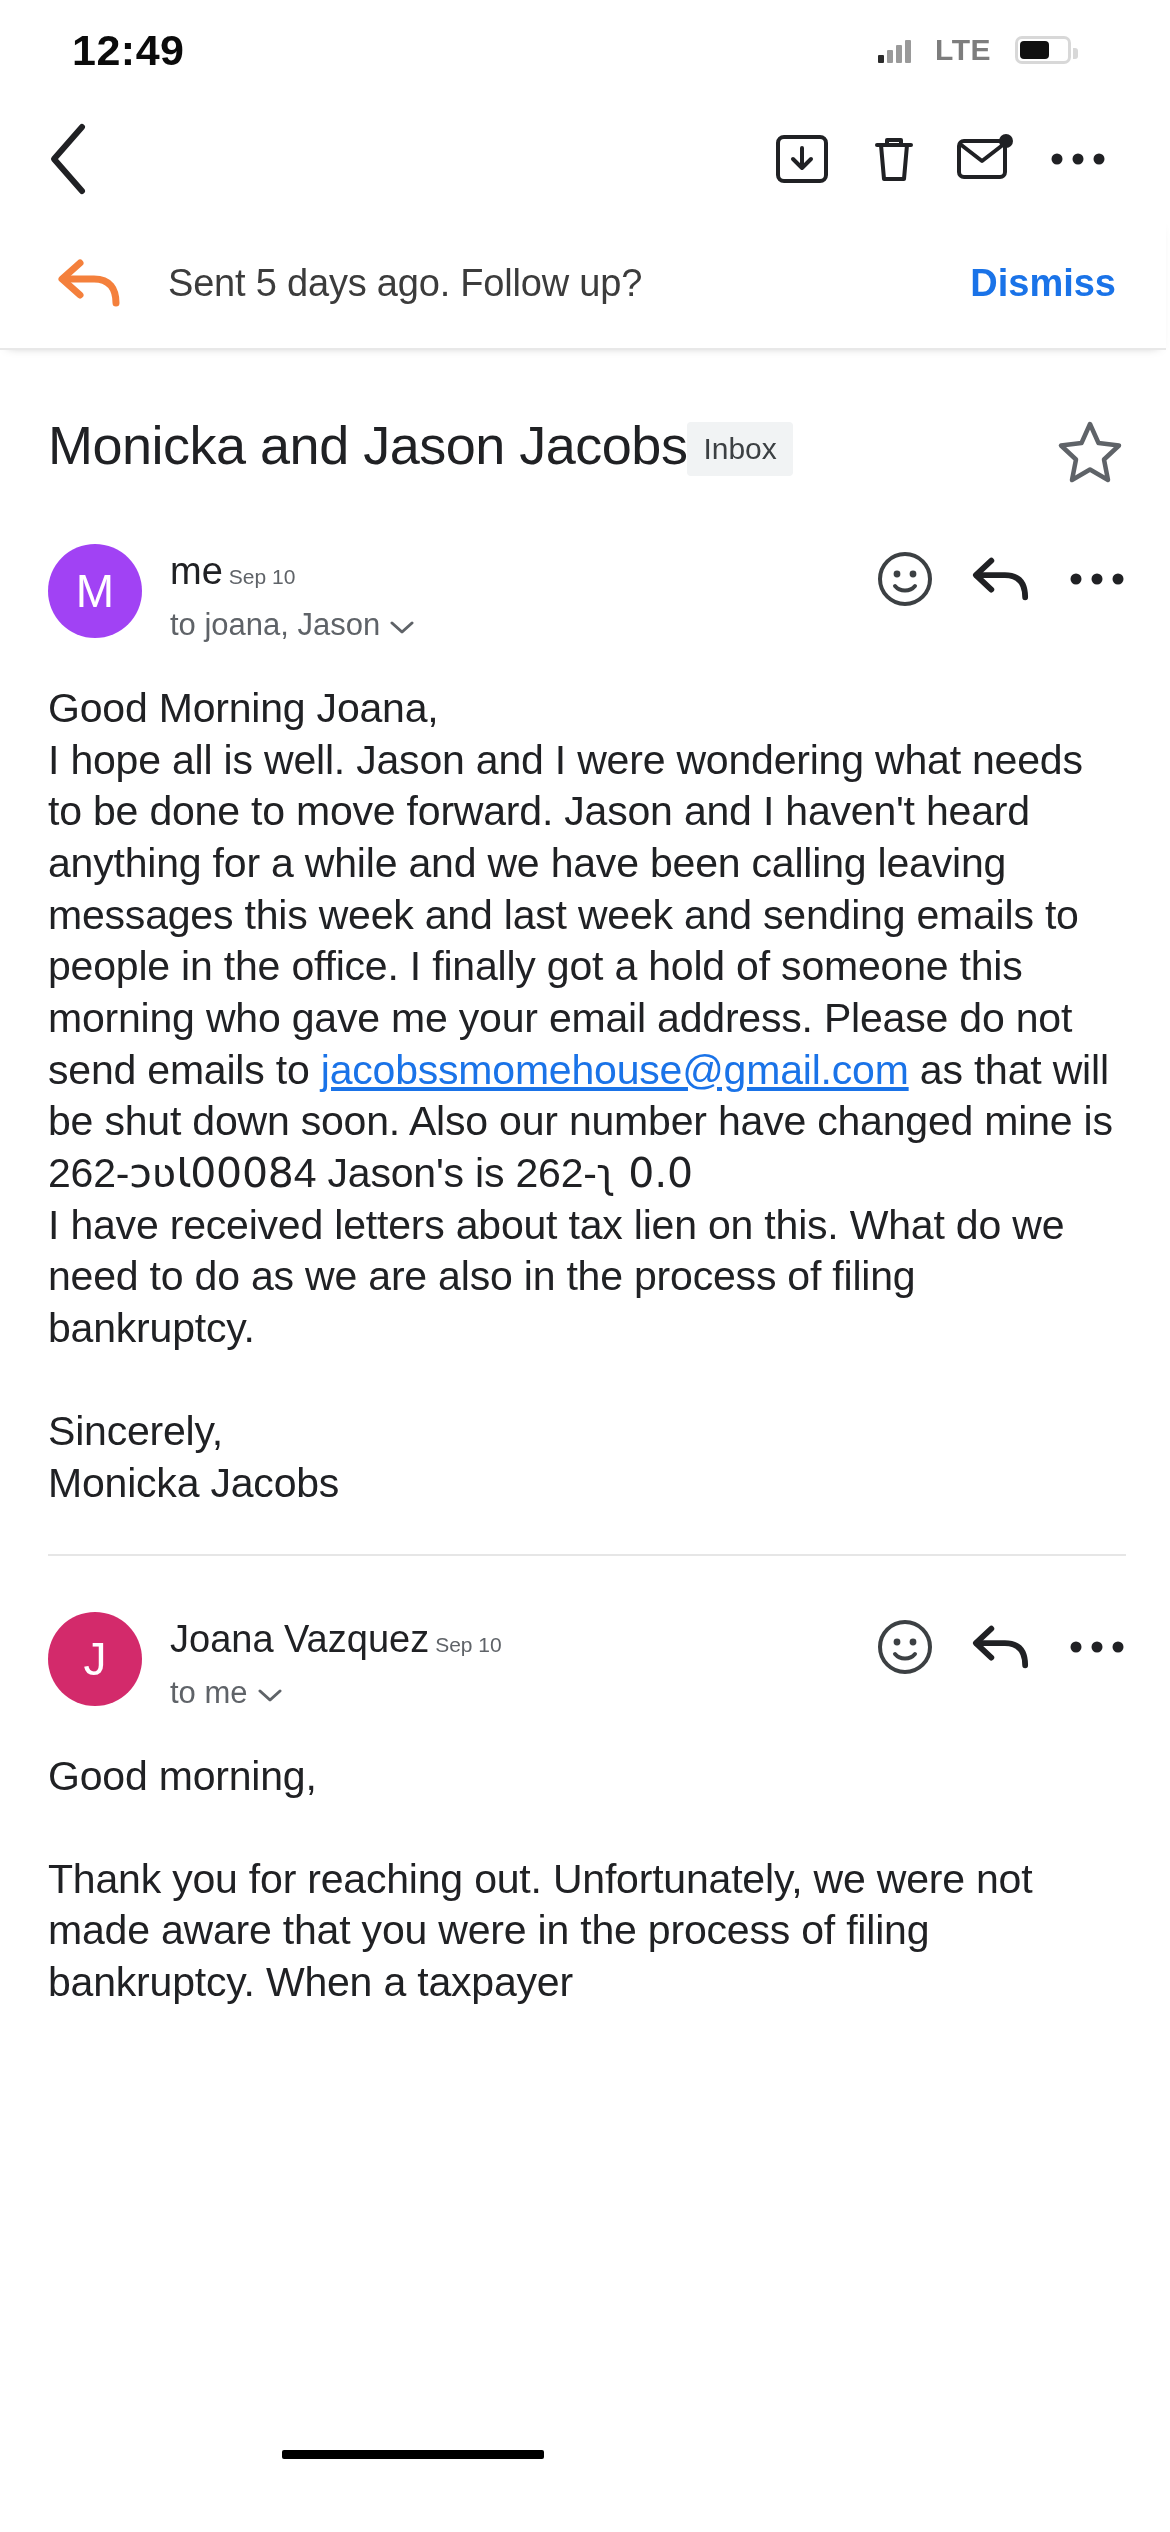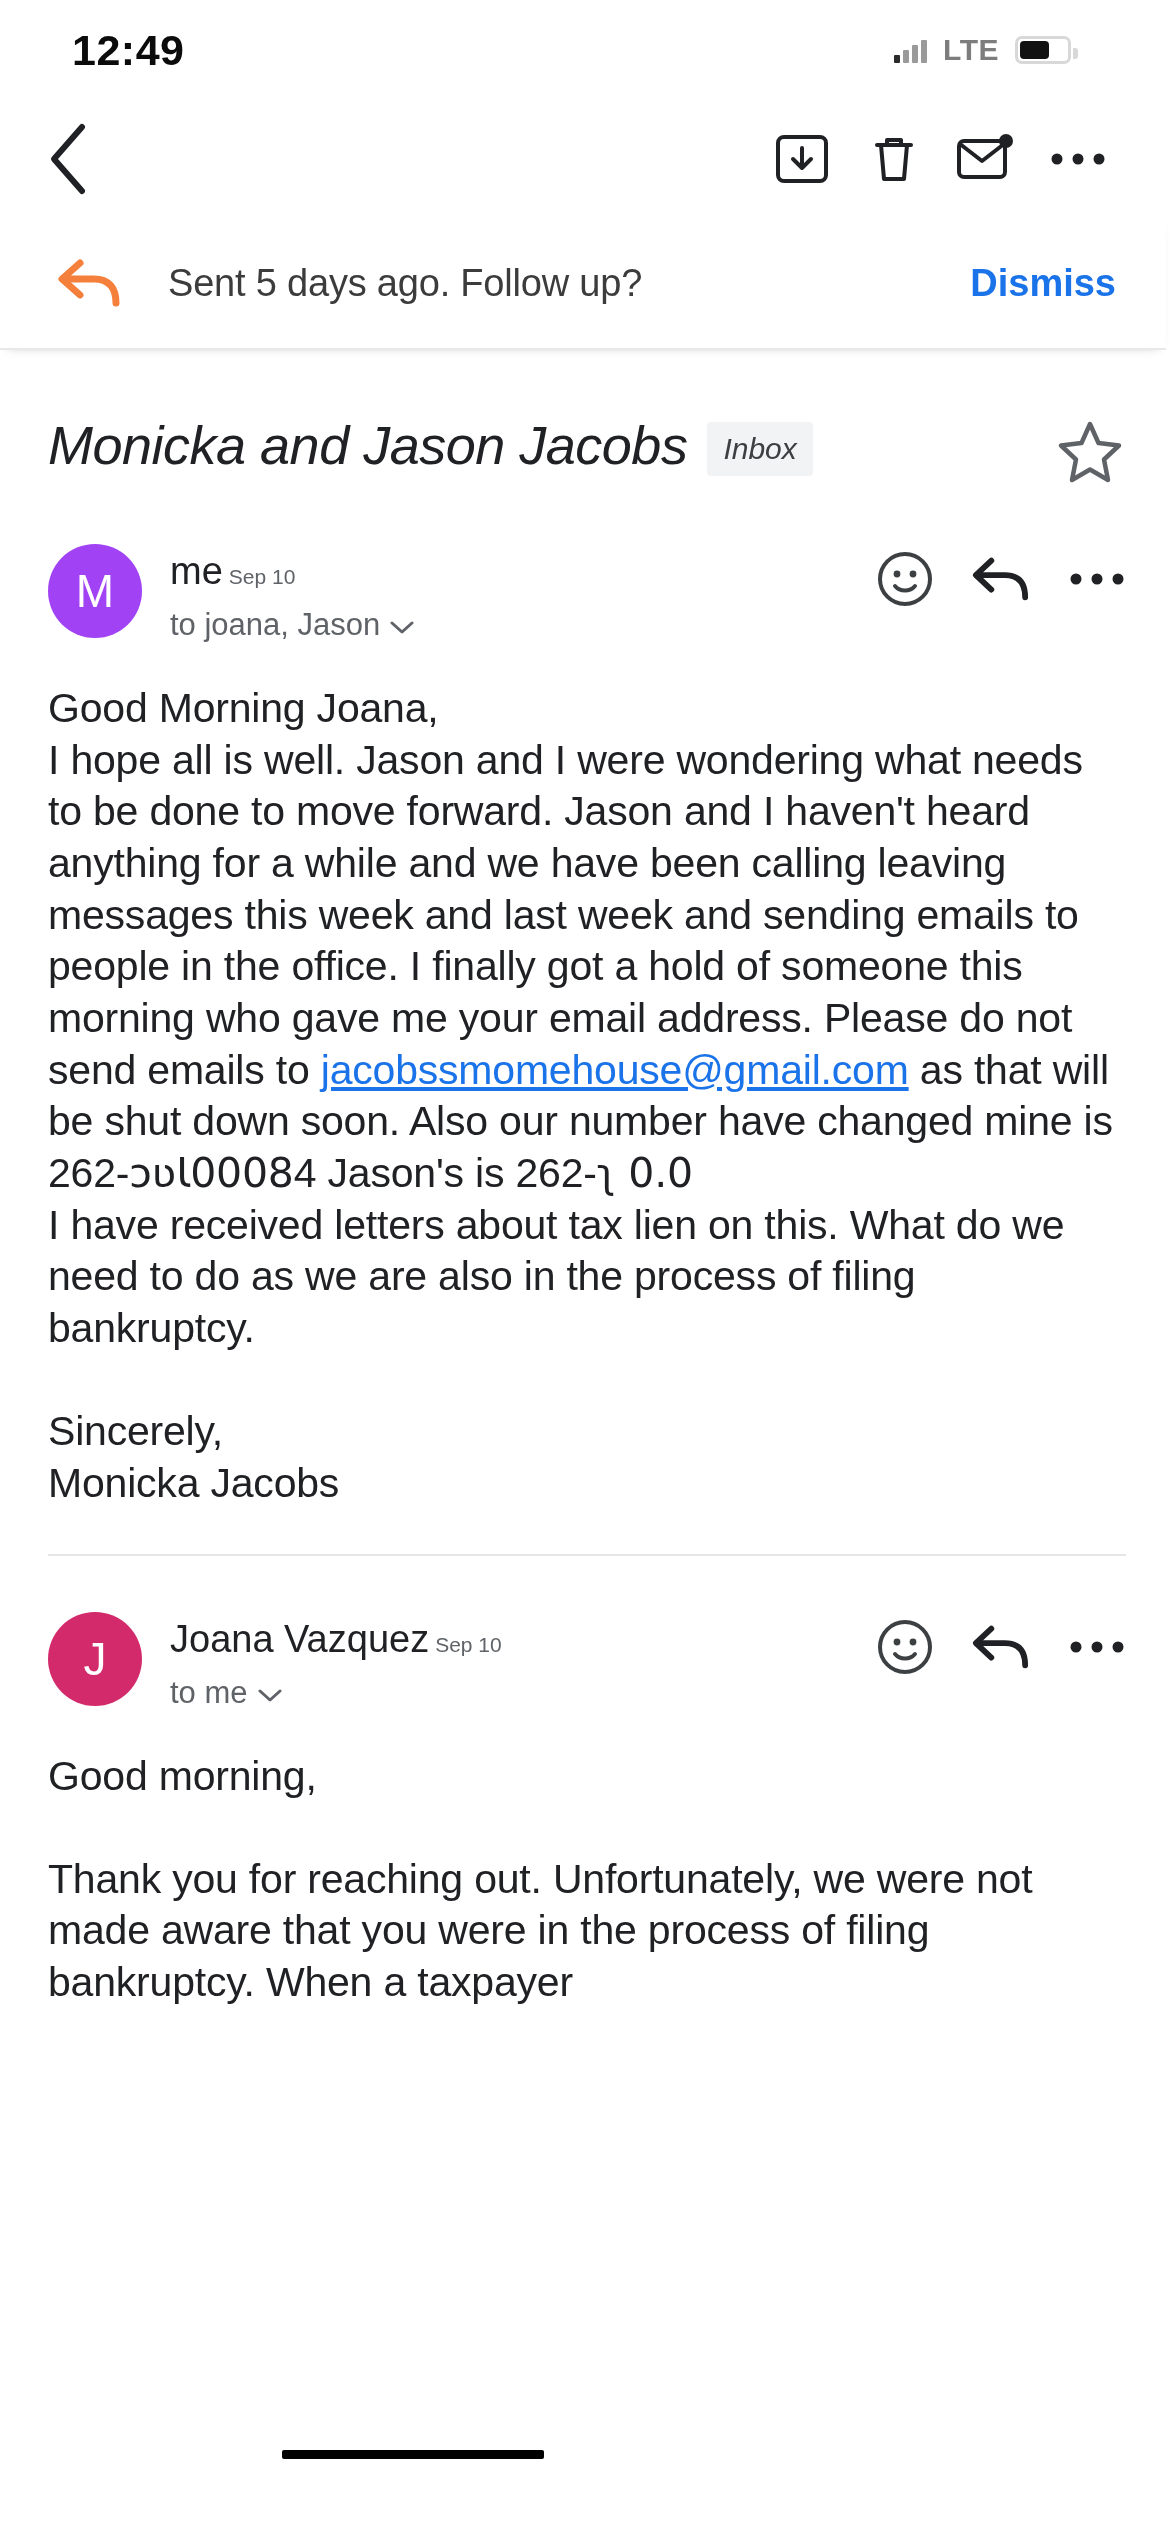--- a/index.html
+++ b/index.html
@@ -28,21 +28,21 @@
   }
   .status-time {
     font-size: 43px;
     font-weight: bold;
     letter-spacing: 0.5px;
     color: #0b0b0b;
   }
   .status-right {
     display: flex;
     align-items: center;
-    gap: 16px;
+    gap: 24px;
   }
   .signal {
     display: flex;
     align-items: flex-end;
     gap: 3px;
     height: 26px;
   }
   .signal i {
     display: block;
     width: 6px;
@@ -129,22 +129,20 @@
     color: #1a73e8;
     font-weight: bold;
     padding-right: 6px;
   }
 
   
   .subject-row {
     display: flex;
     align-items: flex-start;
     padding: 64px 44px 0 48px;
-    gap: 20px;
-    font-style: italic;
   }
   .subject {
     font-size: 54px;
     color: #202124;
     letter-spacing: -0.5px;
     line-height: 1.15;
     flex: 0 1 auto;
   }
   .inbox-chip {
     display: inline-block;

